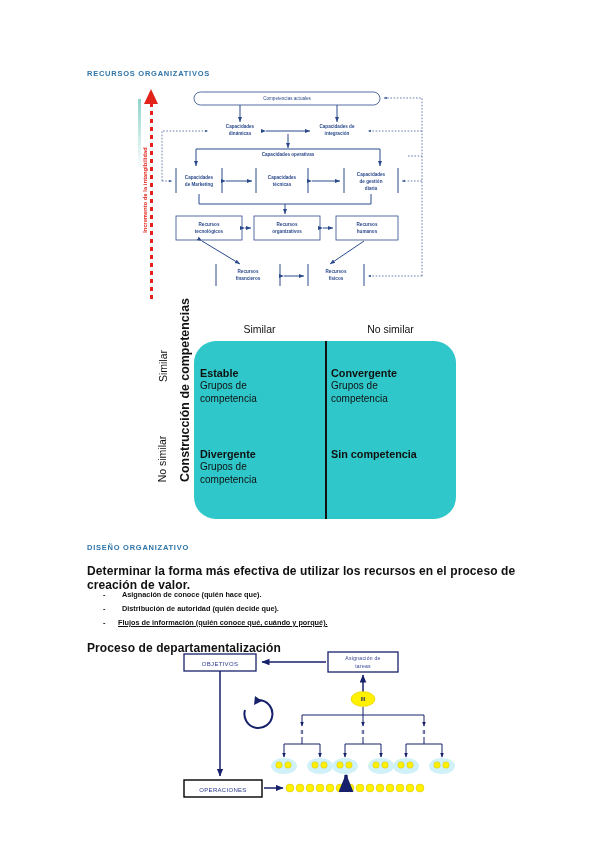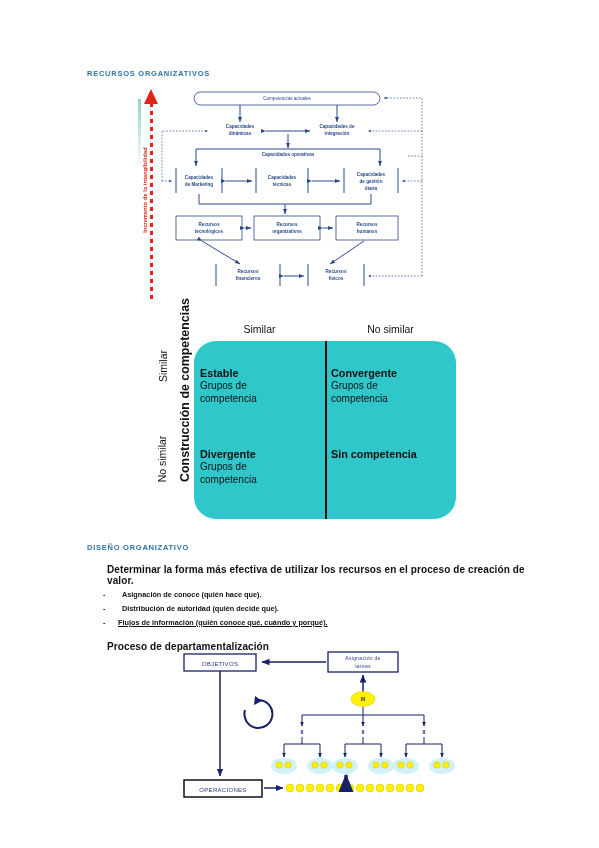--- a/index.html
+++ b/index.html
@@ -1,21 +1,21 @@
 <!DOCTYPE html>
 <html><head>
 <meta charset="utf-8">
 <style>
   html,body{margin:0;padding:0;background:#fff;}
   body{width:599px;height:848px;position:relative;font-family:"Liberation Sans",sans-serif;color:#000;overflow:hidden;}
   .page{position:absolute;inset:0;width:569px;height:848px;border-radius:19px;}
 
   
   .sec-head{position:absolute;font-size:7.5px;font-weight:bold;color:#2E74A8;letter-spacing:.75px;}
-  .body-text{position:absolute;font-size:10px;font-weight:bold;color:#111;letter-spacing:.1px;margin-left:20px;}
+  .body-text{position:absolute;font-size:12px;font-weight:bold;color:#111;letter-spacing:.1px;}
   .bullet-row{position:absolute;font-size:7.3px;font-weight:bold;color:#111;}
   .bullet-dash{position:absolute;font-size:7.3px;font-weight:bold;color:#111;}
 
   
   #resdiag{position:absolute;left:132px;top:86px;width:300px;height:225px;}
   #resdiag svg{display:block;}
   .nodelbl{font-family:"Liberation Sans",sans-serif;fill:#2B4A8B;font-size:4.6px;text-anchor:middle;font-weight:bold;}
   .nodelbl.thin{font-weight:normal;}
   .rbox{fill:#fff;stroke:#2B4A8B;stroke-width:.8;}
   .rline{stroke:#2B4A8B;stroke-width:1;fill:none;}

